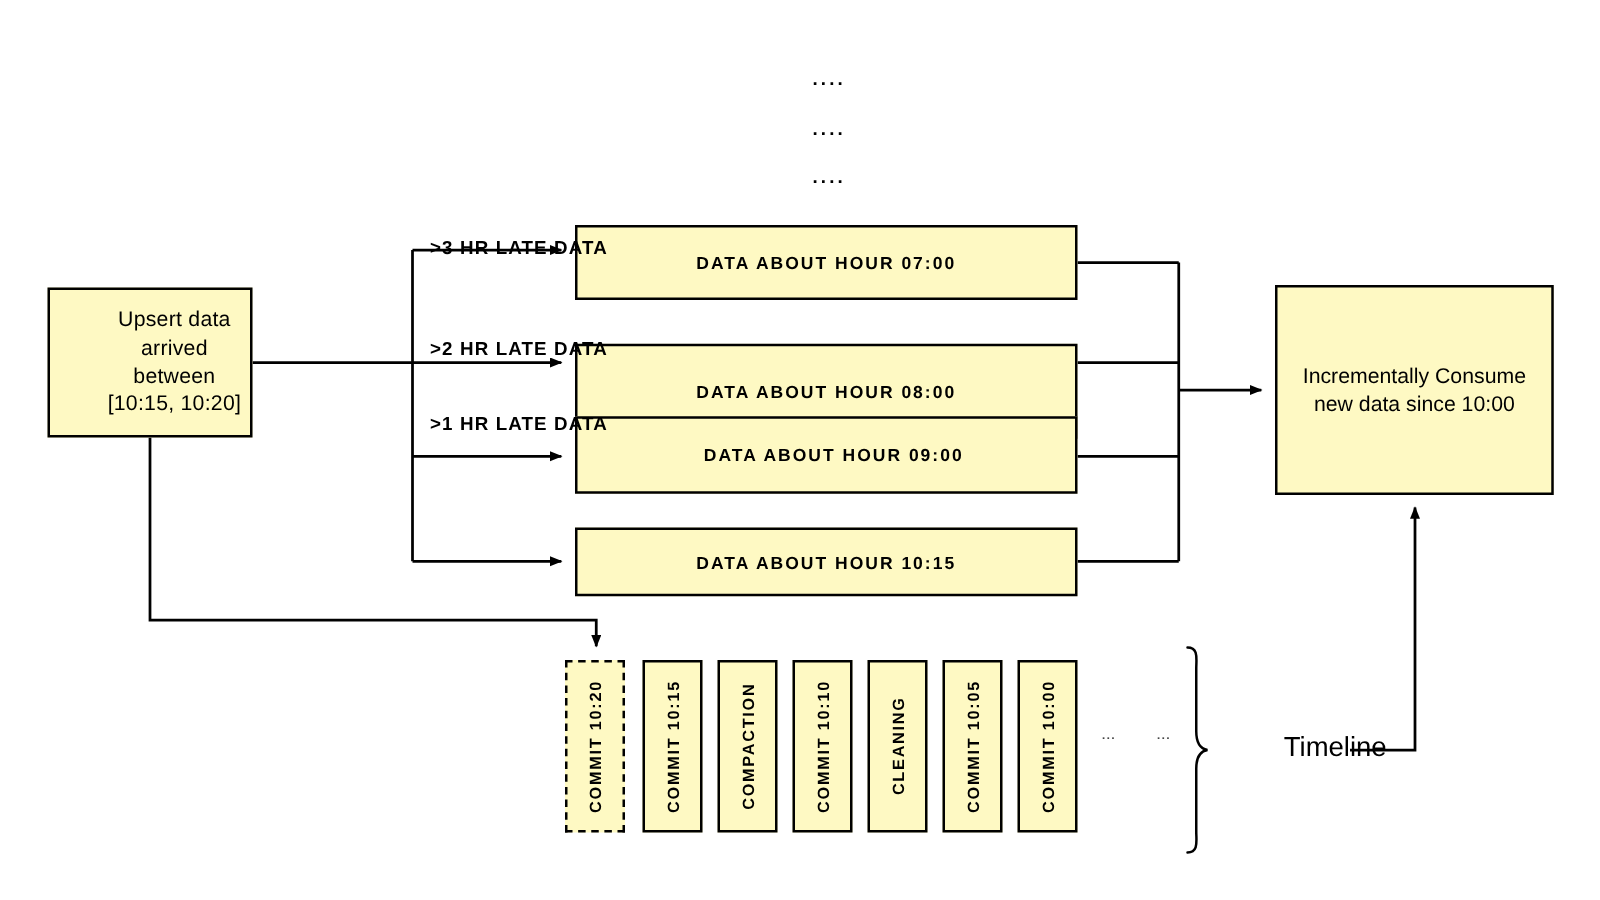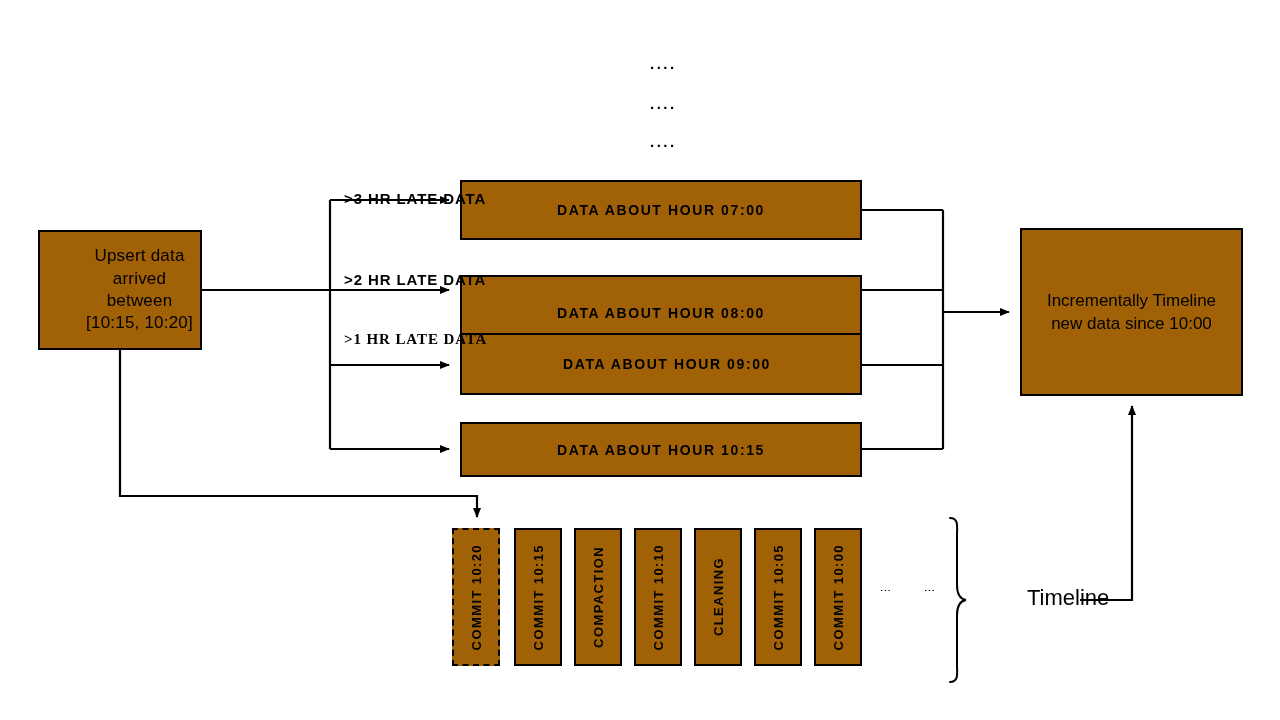--- a/index.html
+++ b/index.html
@@ -20,21 +20,21 @@
     position: absolute;
     left: 0;
     top: 0;
     width: 1280px;
     height: 720px;
   }
   .node {
     position: absolute;
     box-sizing: border-box;
     border: 2px solid #000000;
-    background: #a16207;
+    background: #fef9c3;
     display: flex;
     align-items: center;
     justify-content: center;
     text-align: center;
   }
   .node.dashed {
     border: 2px dashed #000000;
   }
 
   
@@ -201,25 +201,25 @@
   </div>
   <div class="node hour-box" style="top:333px; height:62px;padding-left:12px;">
     <div class="label">DATA ABOUT HOUR 09:00</div>
   </div>
   <div class="node hour-box" style="top:422px; height:55px;">
     <div class="label">DATA ABOUT HOUR 10:15</div>
   </div>
 
   <div class="edge-label" style="left:344px; top:190px;">&gt;3 HR LATE DATA</div>
   <div class="edge-label" style="left:344px; top:271px;">&gt;2 HR LATE DATA</div>
-  <div class="edge-label" style="left:344px; top:331px;font-family:Liberation Serif, serif;">&gt;1 HR LATE DATA</div>
+  <div class="edge-label" style="left:344px; top:331px;">&gt;1 HR LATE DATA</div>
 
   <div class="node" id="consume-box">
     <div class="label">
-      <span>Incrementally Timeline</span><br>
+      <span>Incrementally Consume</span><br>
       <span>new data since 10:00</span>
     </div>
   </div>
 
   <div class="node tl-box dashed" style="left:452px;">
     <div class="label">COMMIT 10:20</div>
   </div>
   <div class="node tl-box" style="left:514px;">
     <div class="label">COMMIT 10:15</div>
   </div>

